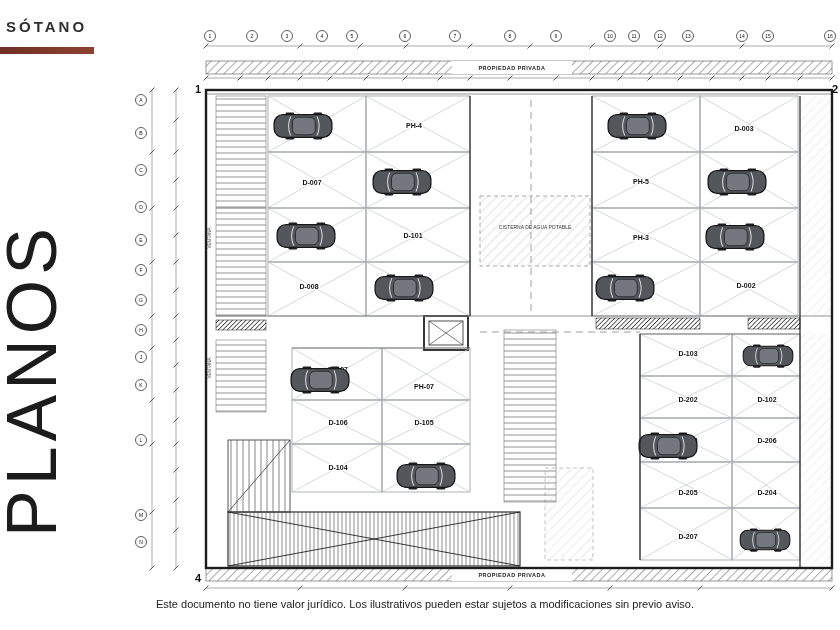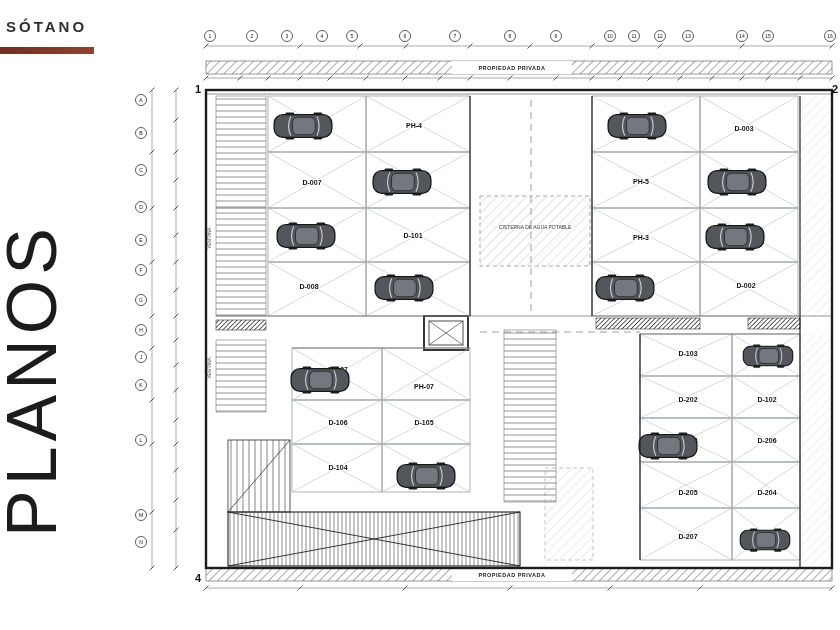--- a/index.html
+++ b/index.html
@@ -442,13 +442,14 @@
     </g>
 
     <text class="corner" x="201" y="93" text-anchor="end">1</text>
     <text class="corner" x="838" y="93" text-anchor="end">2</text>
     <text class="corner" x="201" y="582" text-anchor="end">4</text>
 
     <text class="tinyv" transform="rotate(-90 211 238)" x="211" y="238">VENTANA</text>
     <text class="tinyv" transform="rotate(-90 211 368)" x="211" y="368">VENTANA</text>
   </svg>
 
+  <div class="disclaimer">Este documento no tiene valor jurídico. Los ilustrativos pueden estar sujetos a modificaciones sin previo aviso.</div>
 </div>
 
 </body></html>

